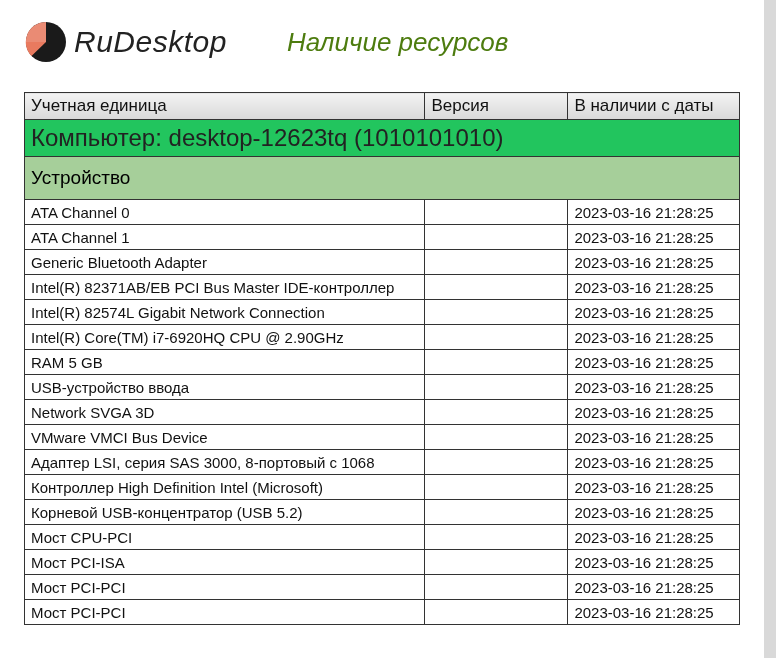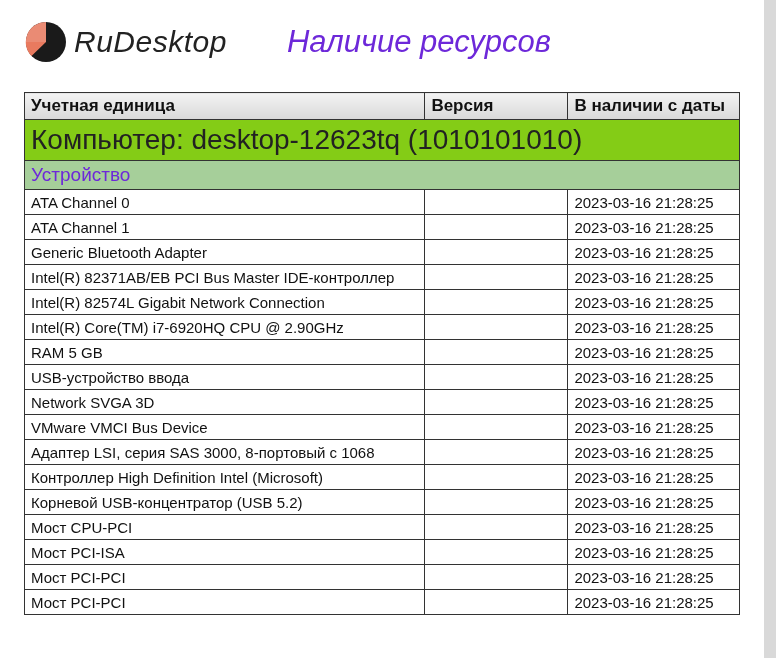--- a/index.html
+++ b/index.html
@@ -46,55 +46,55 @@
     position: relative;
   }
   .logo-icon svg { width: 44px; height: 44px; }
   .logo-text {
     font-size: 30px;
     font-weight: 400;
     color: #222;
     letter-spacing: 0.5px;
   }
   .page-title {
-    font-size: 31px;
-    color: #6d28d9;
+    font-size: 26px;
+    color: #4d7c0f;
     font-weight: 400;
   }
   table {
     border-collapse: collapse;
     width: 100%;
     table-layout: fixed;
   }
   th, td {
     border: 1px solid #333;
     padding: 3px 6px;
     text-align: left;
     font-size: 15px;
     color: #111;
     height: 25px;
     overflow: hidden;
     white-space: nowrap;
   }
   thead th {
     background: linear-gradient(to bottom, #f3f3f3, #d9d9d9);
-    font-weight: 700;
+    font-weight: 400;
     font-size: 17px;
   }
   .row-computer td {
-    background: #84cc16;
-    font-size: 28px;
+    background: #22c55e;
+    font-size: 24px;
     color: #222;
     padding: 4px 6px;
   }
   .row-section td {
     background: #a6cf9a;
     font-size: 19px;
-    color: #6d28d9;
-    padding: 3px 6px;
+    color: #000000;
+    padding: 10px 6px;
     margin-left: 12px;
   }
   col.c1 { width: 56%; }
   col.c2 { width: 20%; }
   col.c3 { width: 24%; }
 </style>
 </head>
 <body>
 
 <div class="page">

